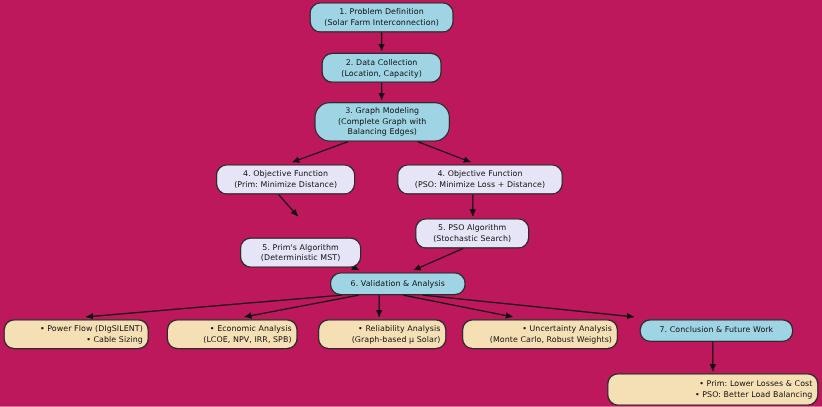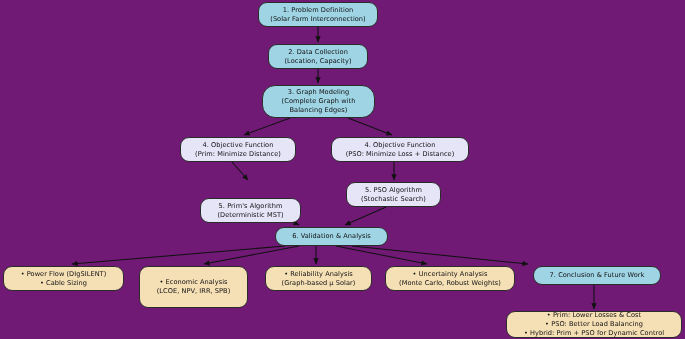--- a/index.html
+++ b/index.html
@@ -4,21 +4,21 @@
 <style>
   html, body {
     margin: 0;
     padding: 0;
     background: #ffffff;
   }
   #canvas {
     position: relative;
     width: 685px;
     height: 339px;
-    background: #701a75;
+    background: #be185d;
     font-family: "DejaVu Sans", sans-serif;
     overflow: hidden;
   }
   svg#edges {
     position: absolute;
     left: 0;
     top: 0;
     width: 685px;
     height: 339px;
     pointer-events: none;
@@ -36,21 +36,21 @@
     color: #111111;
     font-size: 6.6px;
     line-height: 1.32;
     letter-spacing: 0.05px;
     padding: 1px 4px;
     z-index: 2;
   }
   .node .ln { display: block; white-space: nowrap; }
   .blue   { background: #9fd4e4; }
   .purple { background: #e6e4f7; }
-  .tan    { background: #f5dfb5; }
+  .tan    { background: #f5dfb5; align-items: flex-end; }
 </style>
 </head>
 <body>
 
 <div id="canvas">
 
   <svg id="edges" viewBox="0 0 685 339" xmlns="http://www.w3.org/2000/svg">
     <defs>
       <marker id="arrowhead" markerWidth="7" markerHeight="7" refX="5.4" refY="2.6" orient="auto" markerUnits="strokeWidth">
         <path d="M0,0 L5.6,2.6 L0,5.2 z" fill="#111111"></path>
@@ -104,35 +104,34 @@
         <span class="ln">5. PSO Algorithm</span>
         <span class="ln">(Stochastic Search)</span>
       </div>
       <div class="node blue" style="left: 275px; top: 227px; width: 113px; height: 19px;">
         <span class="ln">6. Validation &amp; Analysis</span>
       </div>
       <div class="node tan" style="left: 3px; top: 266px; width: 121px; height: 25px;">
         <span class="ln">• Power Flow (DIgSILENT)</span>
         <span class="ln">• Cable Sizing</span>
       </div>
-      <div class="node tan" style="left: 139px; top: 266px; width: 109px; height: 42px;">
+      <div class="node tan" style="left: 139px; top: 266px; width: 109px; height: 25px;">
         <span class="ln">• Economic Analysis</span>
         <span class="ln">(LCOE, NPV, IRR, SPB)</span>
       </div>
       <div class="node tan" style="left: 265px; top: 266px; width: 107px; height: 25px;">
         <span class="ln">• Reliability Analysis</span>
         <span class="ln">(Graph-based μ Solar)</span>
       </div>
       <div class="node tan" style="left: 385px; top: 266px; width: 130px; height: 25px;">
         <span class="ln">• Uncertainty Analysis</span>
         <span class="ln">(Monte Carlo, Robust Weights)</span>
       </div>
       <div class="node blue" style="left: 533px; top: 266px; width: 128px; height: 19px;">
         <span class="ln">7. Conclusion &amp; Future Work</span>
       </div>
       <div class="node tan" style="left: 506px; top: 311px; width: 176px; height: 27px;">
         <span class="ln">• Prim: Lower Losses &amp; Cost</span>
         <span class="ln">• PSO: Better Load Balancing</span>
-        <span class="ln">• Hybrid: Prim + PSO for Dynamic Control</span>
       </div>
     </div>
 
 </div>
 
 </body></html>

